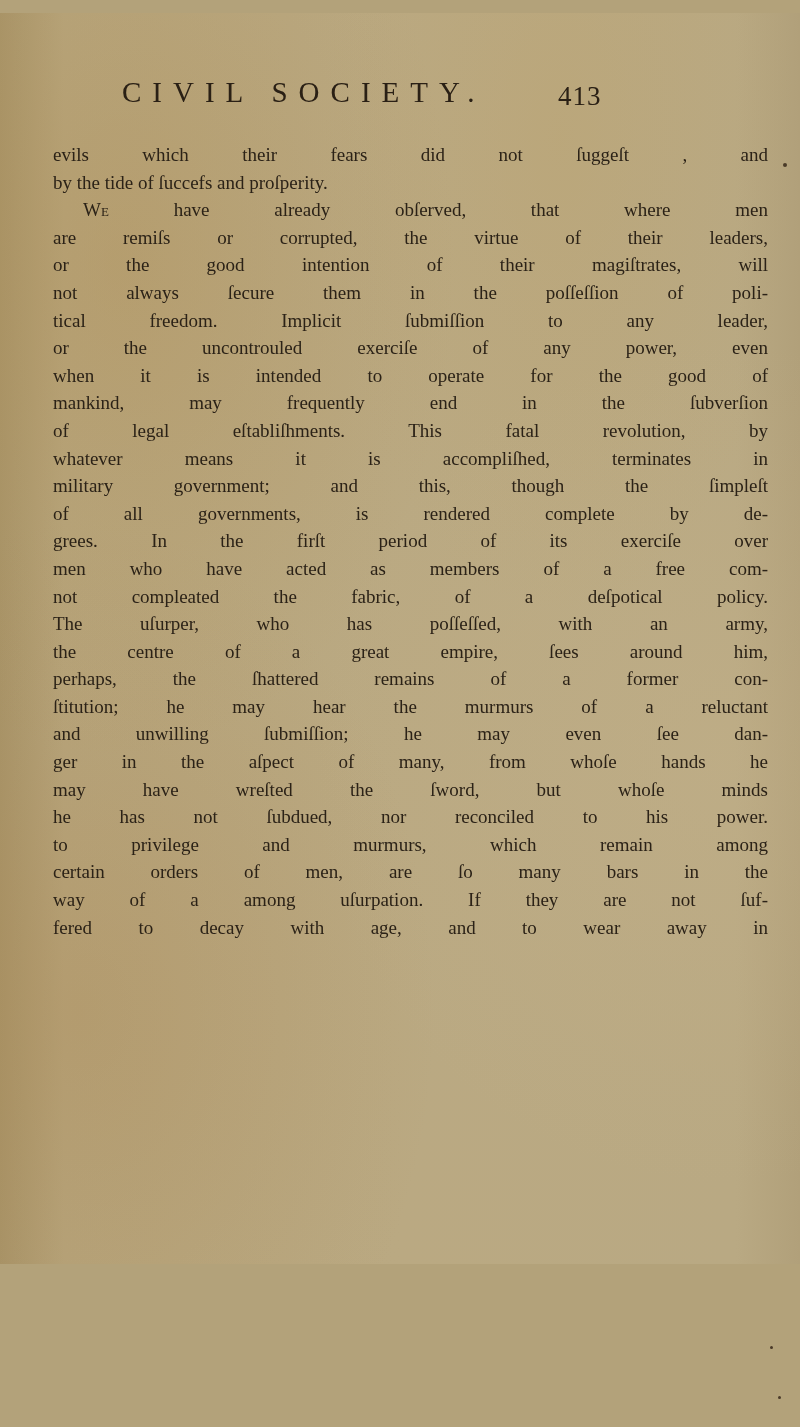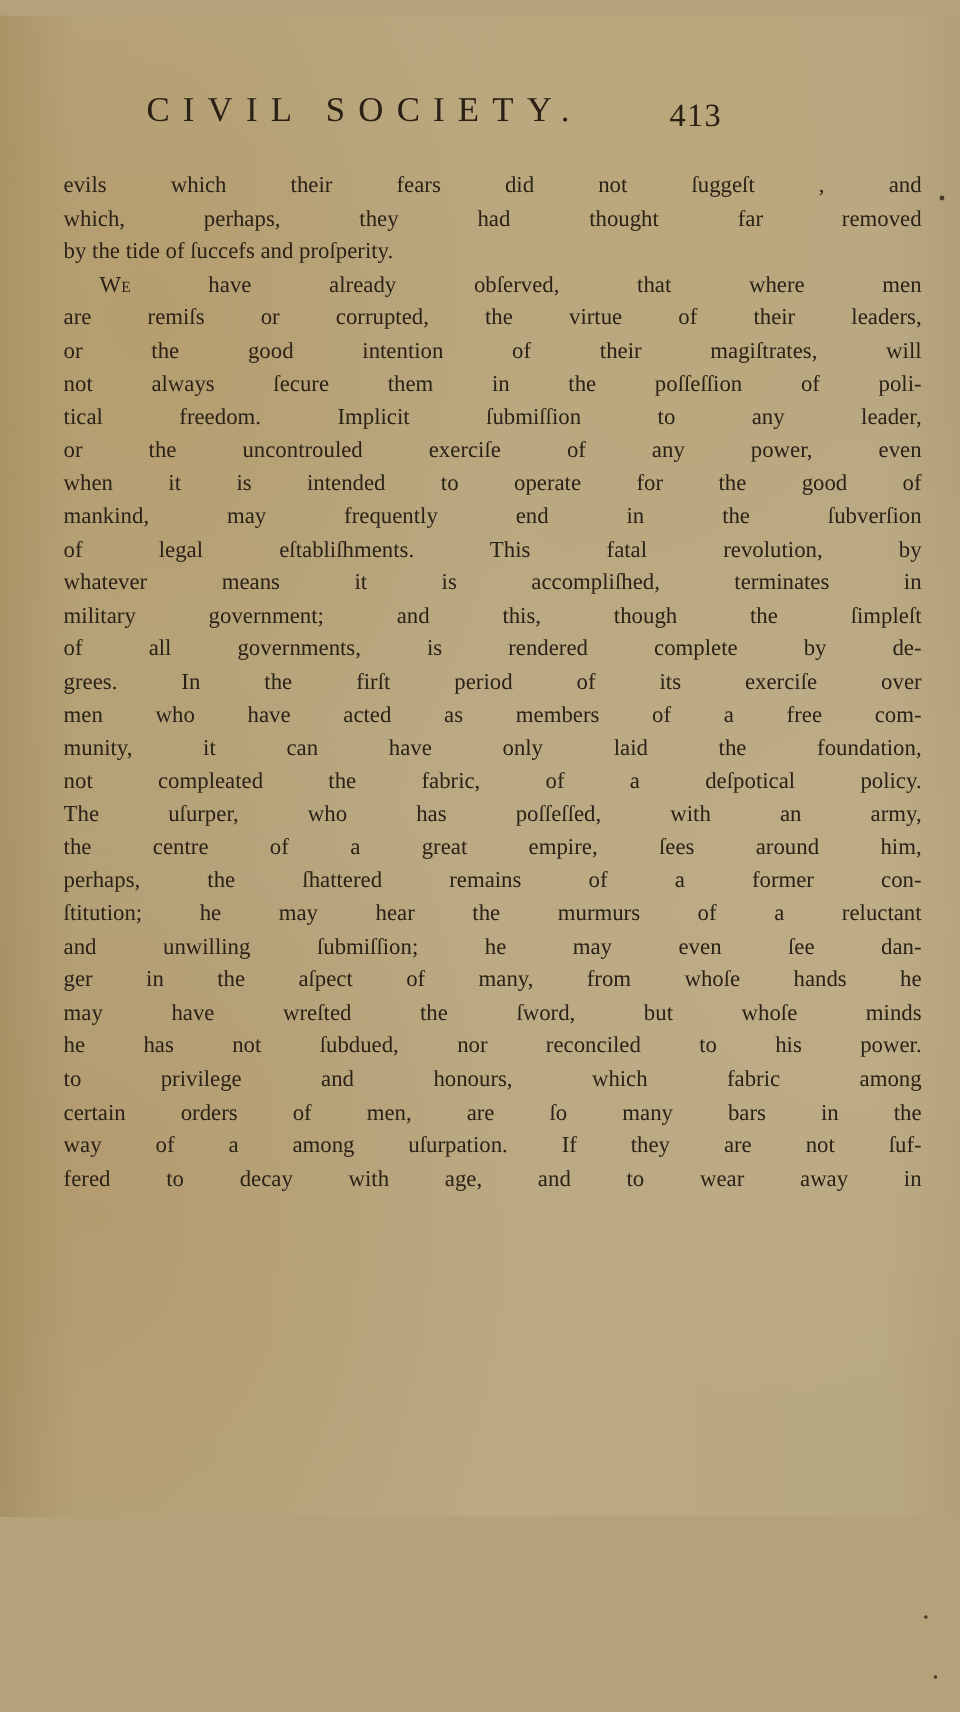--- a/index.html
+++ b/index.html
@@ -89,47 +89,45 @@
 
 <div class="page">
 
   <div class="running-head">
     <span class="title">CIVIL SOCIETY.</span>
     <span class="folio">413</span>
   </div>
 
   <div class="text-block">
     <span class="line">evils which their fears did not ſuggeſt , and</span>
-    <span class="line">which, perhaps, they had thought far removed</span>
     <span class="line last">by the tide of ſuccefs and proſperity.</span>
     <span class="line indent"><span>W</span><span class="sc">e</span> have already obſerved, that where men</span>
     <span class="line">are remiſs or corrupted, the virtue of their leaders,</span>
     <span class="line">or the good intention of their magiſtrates, will</span>
     <span class="line">not always ſecure them in the poſſeſſion of poli-</span>
     <span class="line">tical freedom. Implicit ſubmiſſion to any leader,</span>
     <span class="line">or the uncontrouled exerciſe of any power, even</span>
     <span class="line">when it is intended to operate for the good of</span>
     <span class="line">mankind, may frequently end in the ſubverſion</span>
     <span class="line">of legal eſtabliſhments. This fatal revolution, by</span>
     <span class="line">whatever means it is accompliſhed, terminates in</span>
     <span class="line">military government; and this, though the ſimpleſt</span>
     <span class="line">of all governments, is rendered complete by de-</span>
     <span class="line">grees. In the firſt period of its exerciſe over</span>
     <span class="line">men who have acted as members of a free com-</span>
-    <span class="line">munity, it can have only laid the foundation,</span>
     <span class="line">not compleated the fabric, of a deſpotical policy.</span>
     <span class="line">The uſurper, who has poſſeſſed, with an army,</span>
     <span class="line">the centre of a great empire, ſees around him,</span>
     <span class="line">perhaps, the ſhattered remains of a former con-</span>
     <span class="line">ſtitution; he may hear the murmurs of a reluctant</span>
     <span class="line">and unwilling ſubmiſſion; he may even ſee dan-</span>
     <span class="line">ger in the aſpect of many, from whoſe hands he</span>
     <span class="line">may have wreſted the ſword, but whoſe minds</span>
     <span class="line">he has not ſubdued, nor reconciled to his power.</span>
-    <span class="line">to privilege and honours, which fabric among</span>
+    <span class="line">to privilege and murmurs, which remain among</span>
     <span class="line">certain orders of men, are ſo many bars in the</span>
     <span class="line">way of a among uſurpation. If they are not ſuf-</span>
     <span class="line">fered to decay with age, and to wear away in</span>
   </div>
 
   <span class="speck" style="left:783px;top:150px;"></span>
   <span class="speck" style="left:770px;top:1333px;width:3px;height:3px;"></span>
   <span class="speck" style="left:778px;top:1383px;width:3px;height:3px;"></span>
 </div>
 

